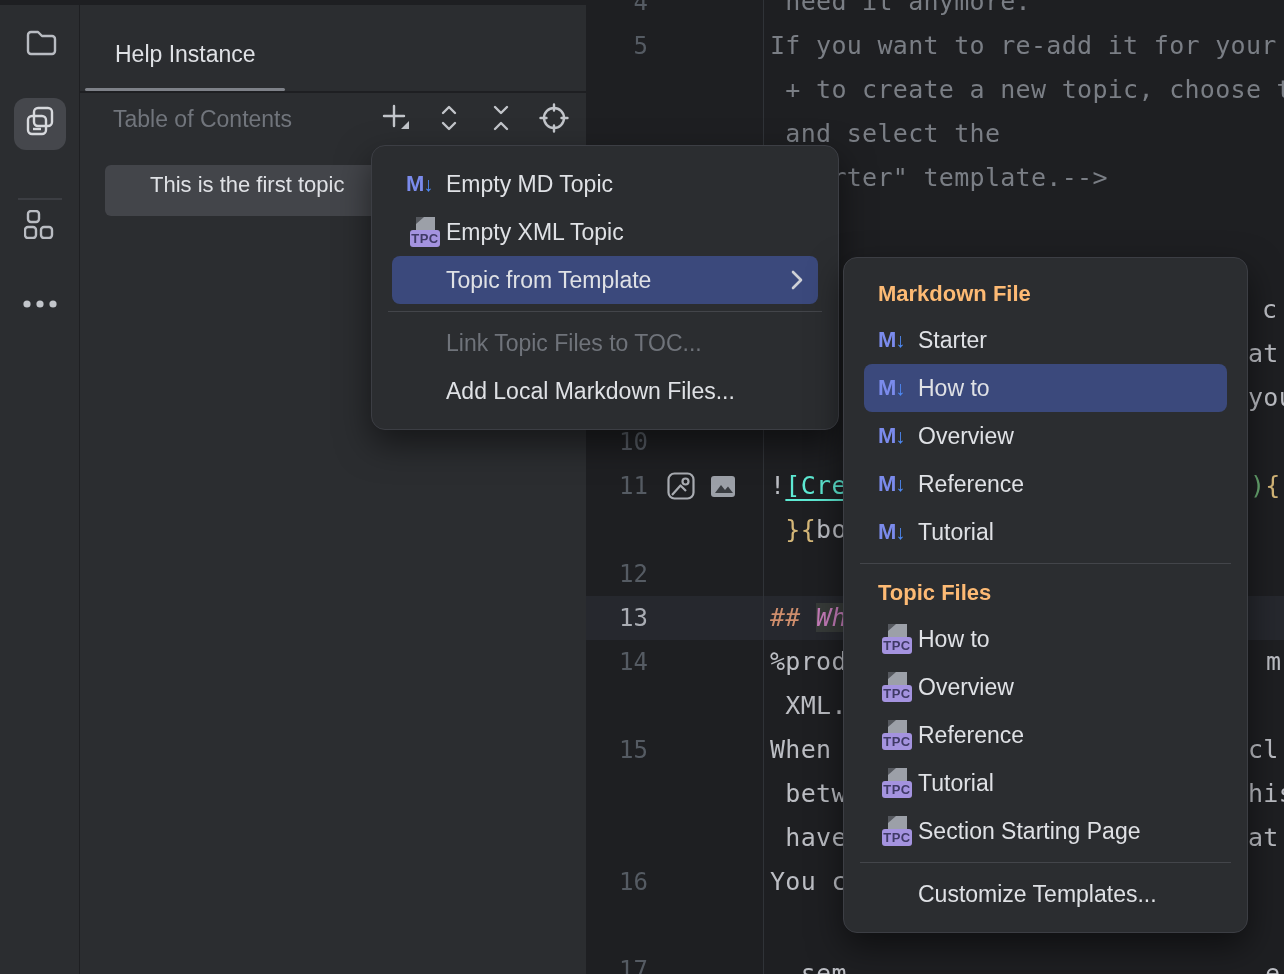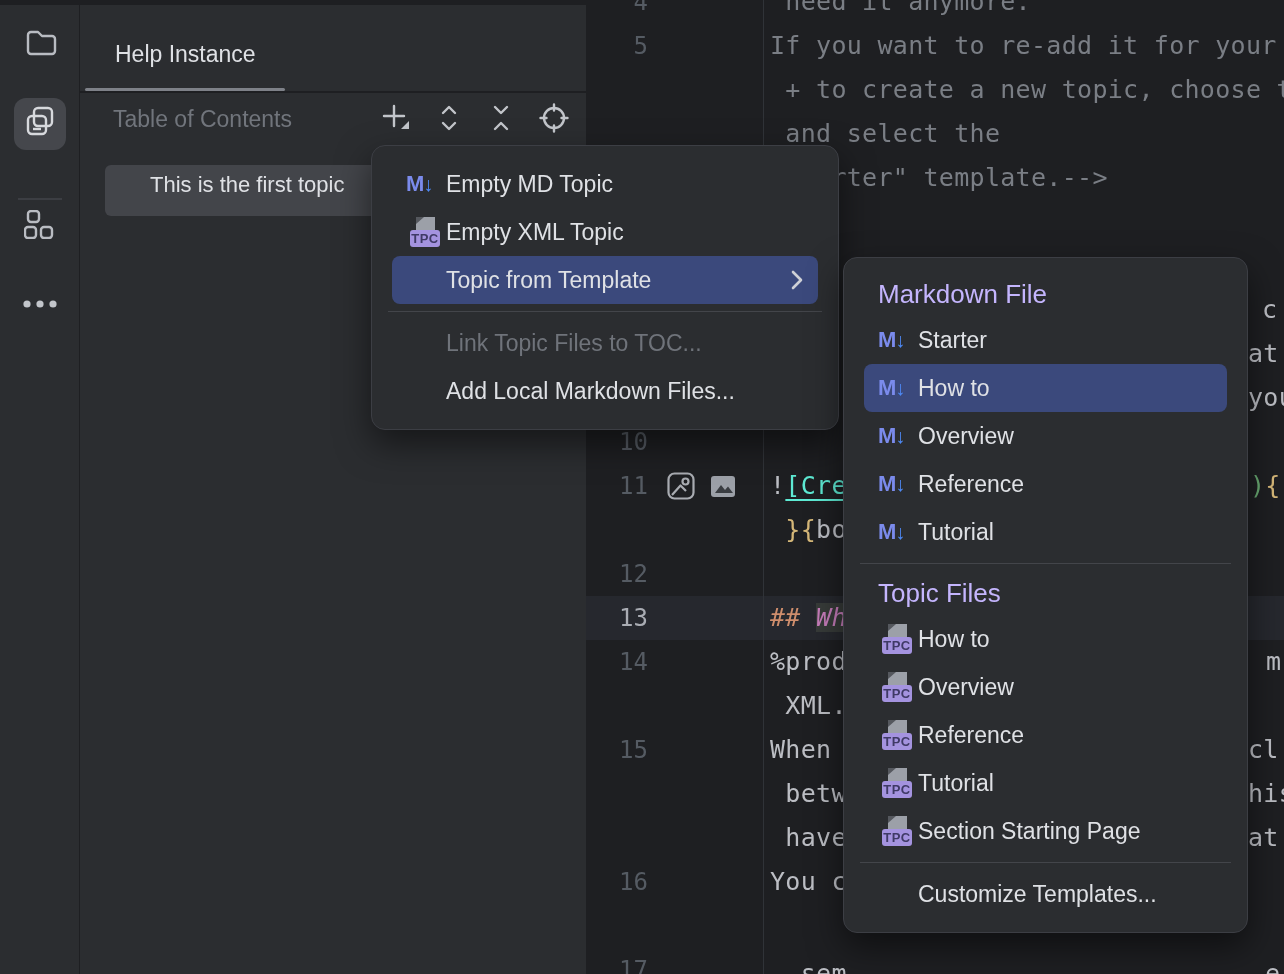--- a/index.html
+++ b/index.html
@@ -52,21 +52,21 @@
         box-shadow:0 14px 34px rgba(0,0,0,.5);padding:14px 0;box-sizing:border-box;z-index:10;}
   #menu1{left:371px;top:145px;width:468px;}
   #menu2{left:843px;top:257px;width:405px;}
   .m-item{display:flex;align-items:center;height:48px;margin:0 20px;padding:0 14px;border-radius:8px;
           font-size:23px;color:#DFE1E5;white-space:nowrap;}
   .m-item.hl{background:#3B497C;}
   .m-item.dis{color:#6F737A;}
   .m-ico{width:40px;height:36px;display:flex;align-items:center;flex:0 0 40px;}
   .m-chev{margin-left:auto;display:flex;align-items:center;}
   .m-sep{height:1px;background:#43454A;margin:7px 16px;}
-  .m-head{margin:0 20px;padding:0 14px;height:44px;line-height:44px;font-size:26px;font-weight:400;color:#c4b5fd;}
+  .m-head{margin:0 20px;padding:0 14px;height:44px;line-height:44px;font-size:22px;font-weight:700;color:#fdba74;}
 
   .md-ic{display:flex;align-items:baseline;font-weight:800;font-size:22px;color:#7B8BEC;}
   .md-ic .arr{color:#4E8AF7;font-size:20px;font-weight:700;margin-left:-1px;}
   .tpc-ic{position:relative;width:37px;height:34px;}
   .tpc-doc{position:absolute;left:10px;top:2px;width:19px;height:15px;background:#9CA0A8;
            clip-path:polygon(34% 0,100% 0,100% 100%,0 100%,0 40%);}
   .tpc-fold{position:absolute;left:10px;top:2px;width:8px;height:7px;background:#55585E;
             clip-path:polygon(0 0,100% 0,0 100%);}
   .tpc-badge{position:absolute;left:4px;top:15px;width:30px;height:17px;background:#A493DF;border-radius:3px;
              color:#3F3A66;font-size:13px;font-weight:800;text-align:center;line-height:17px;

